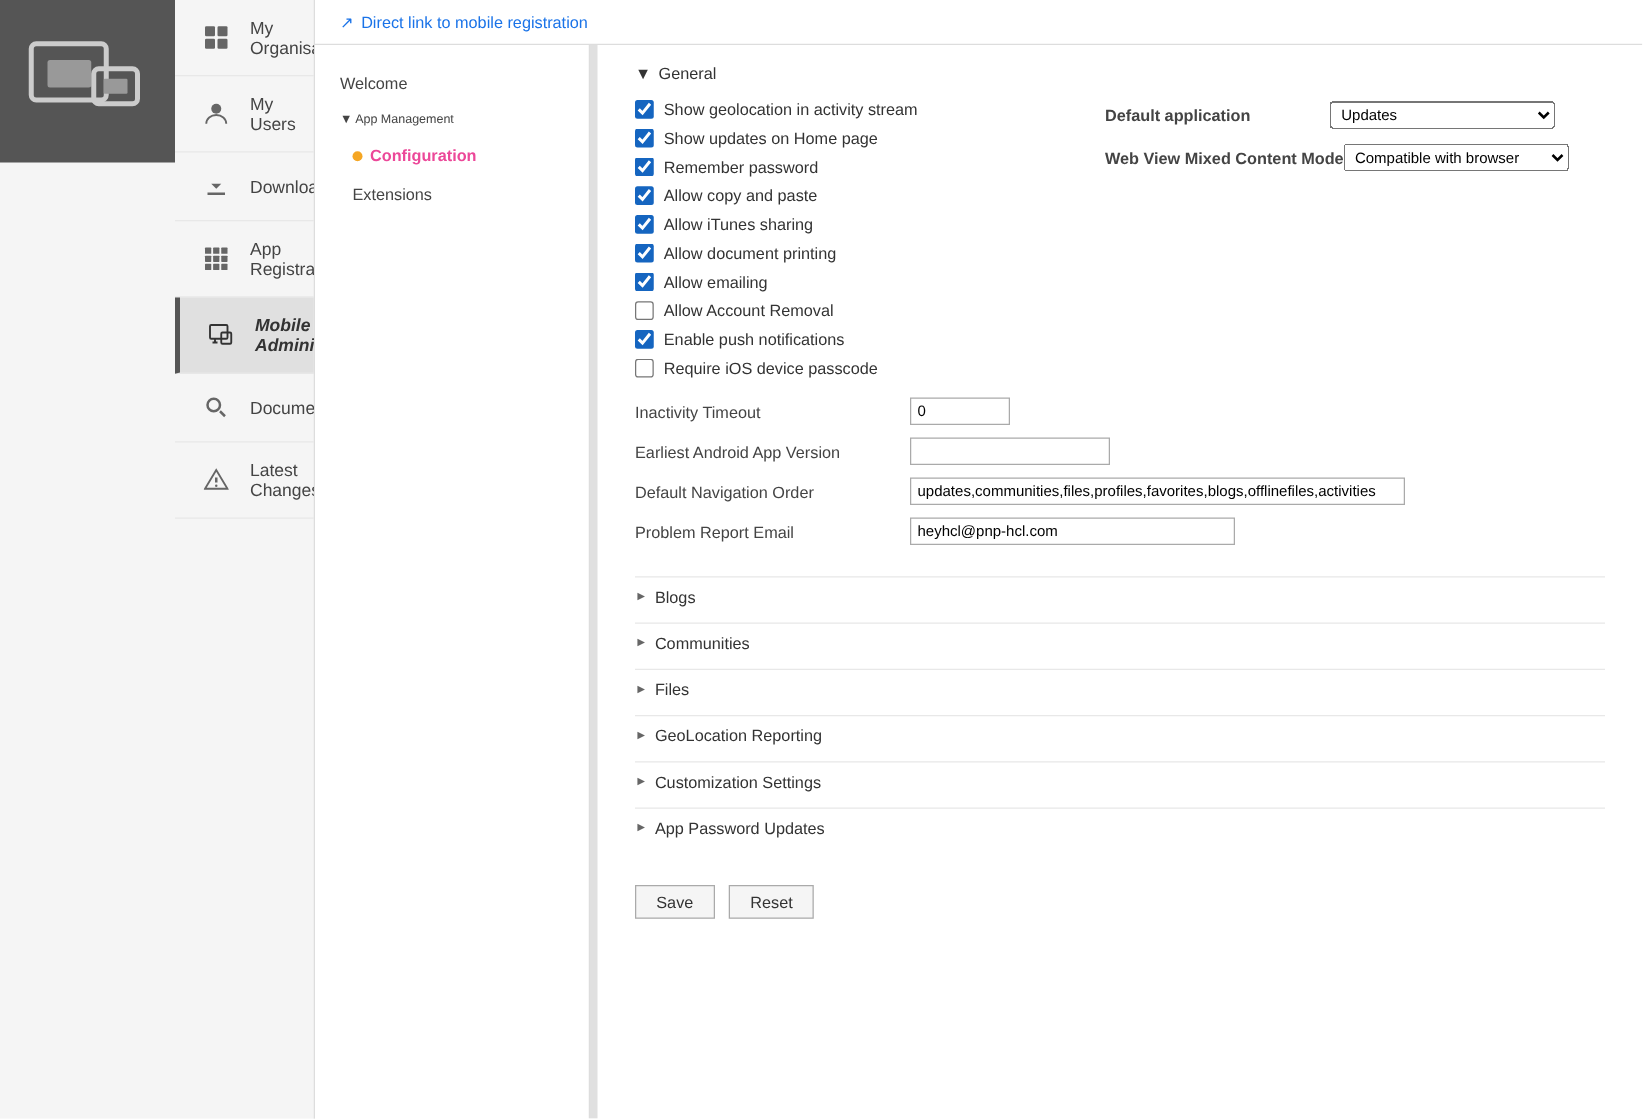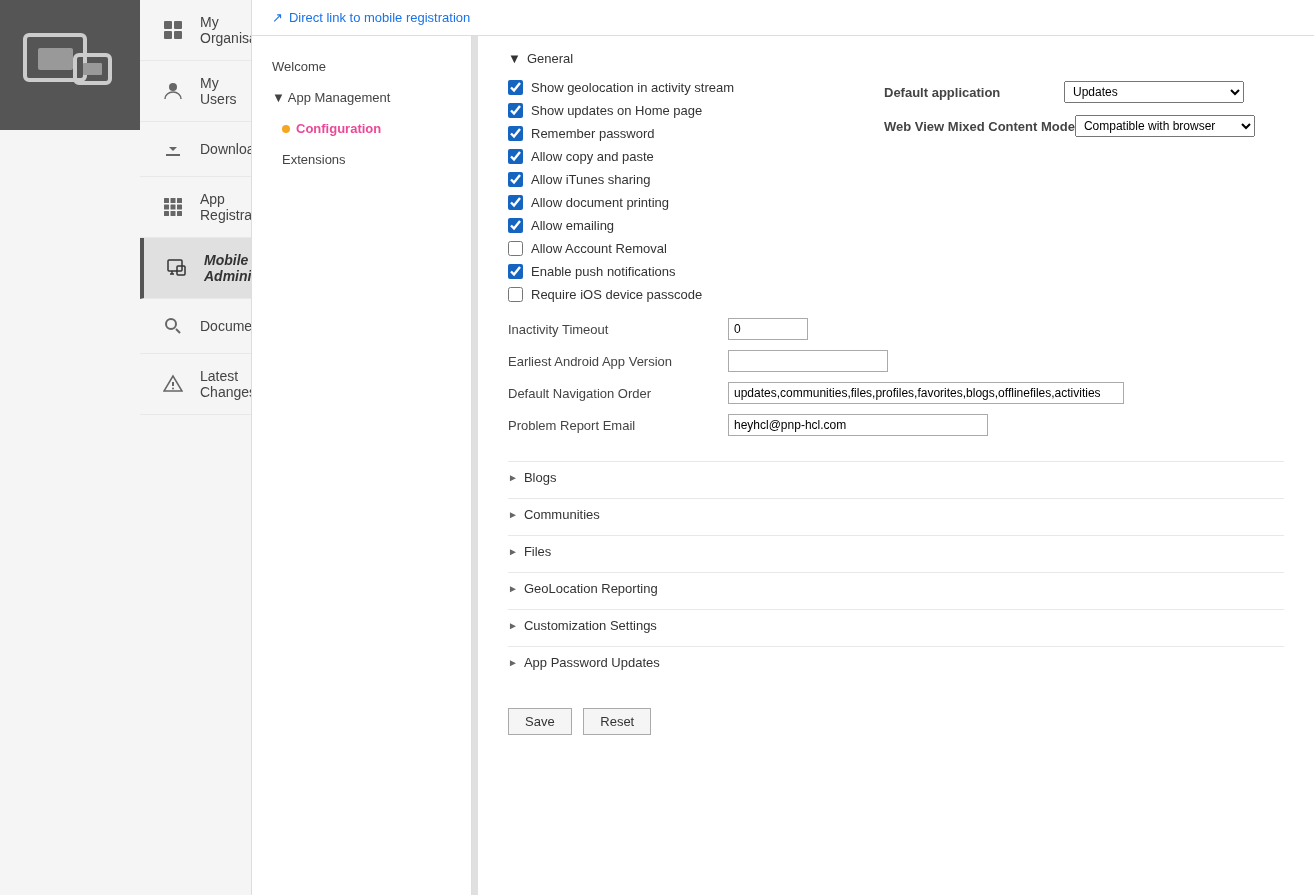--- a/index.html
+++ b/index.html
@@ -101,21 +101,21 @@
       font-size: 13px;
       color: #444;
     }
     .left-nav-item.active {
       color: #ec4899;
       font-weight: bold;
     }
     .left-nav-header {
       padding: 8px 20px;
       color: #444;
-      font-size: 13px;
+      font-size: 10px;
     }
     .left-nav-dot {
       display: inline-block;
       width: 8px;
       height: 8px;
       background: #f5a623;
       border-radius: 50%;
       margin-right: 6px;
     }
 

